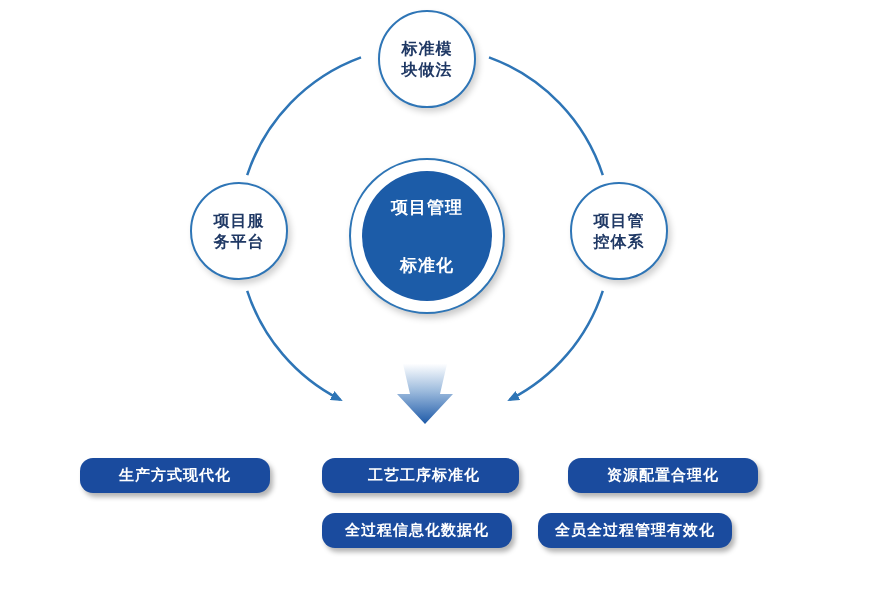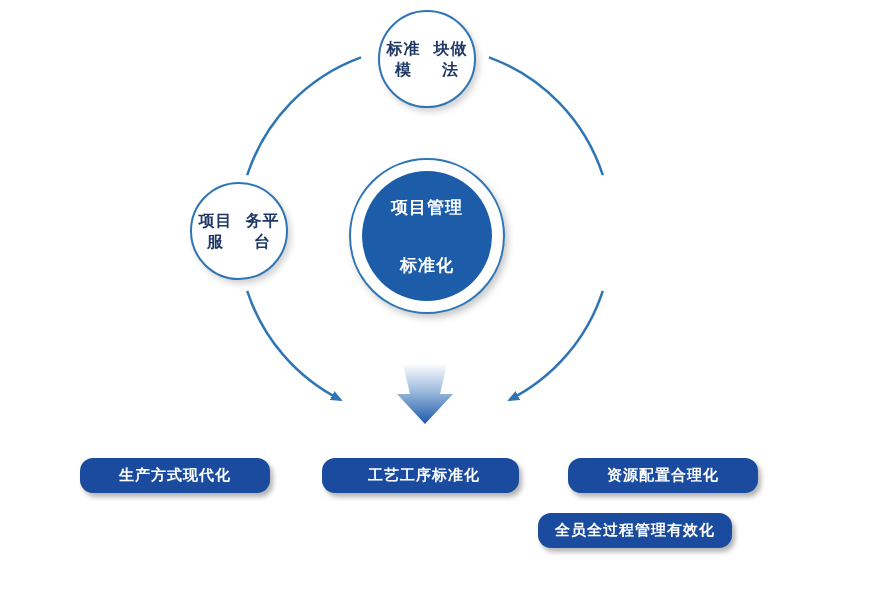--- a/index.html
+++ b/index.html
@@ -25,21 +25,21 @@
   
   .sat {
     position: absolute;
     width: 94px;
     height: 94px;
     border-radius: 50%;
     background: #ffffff;
     border: 2px solid #2E75B6;
     box-shadow: 3px 4px 6px rgba(0,0,0,0.18);
     display: flex;
-    flex-direction: row;
+    flex-direction: column;
     align-items: center;
     justify-content: center;
     text-align: center;
   }
   .sat span {
     display: block;
     color: #1F3864;
     font-weight: bold;
     font-size: 16px;
     line-height: 21px;
@@ -140,26 +140,31 @@
   <div class="sat top">
     <span>标准模</span>
     <span>块做法</span>
   </div>
 
   <div class="sat left">
     <span>项目服</span>
     <span>务平台</span>
   </div>
 
+  <div class="sat right">
+    <span>项目管</span>
+    <span>控体系</span>
+  </div>
 
   <div class="center-ring">
     <div class="center-fill">
       <span>项目管理</span>
       <span>标准化</span>
     </div>
   </div>
 
   <div class="rbox b1">生产方式现代化</div>
   <div class="rbox b2">工艺工序标准化</div>
   <div class="rbox b3">资源配置合理化</div>
+  <div class="rbox b5">全过程信息化数据化</div>
   <div class="rbox b6">全员全过程管理有效化</div>
 
 </div>
 
 </body></html>

